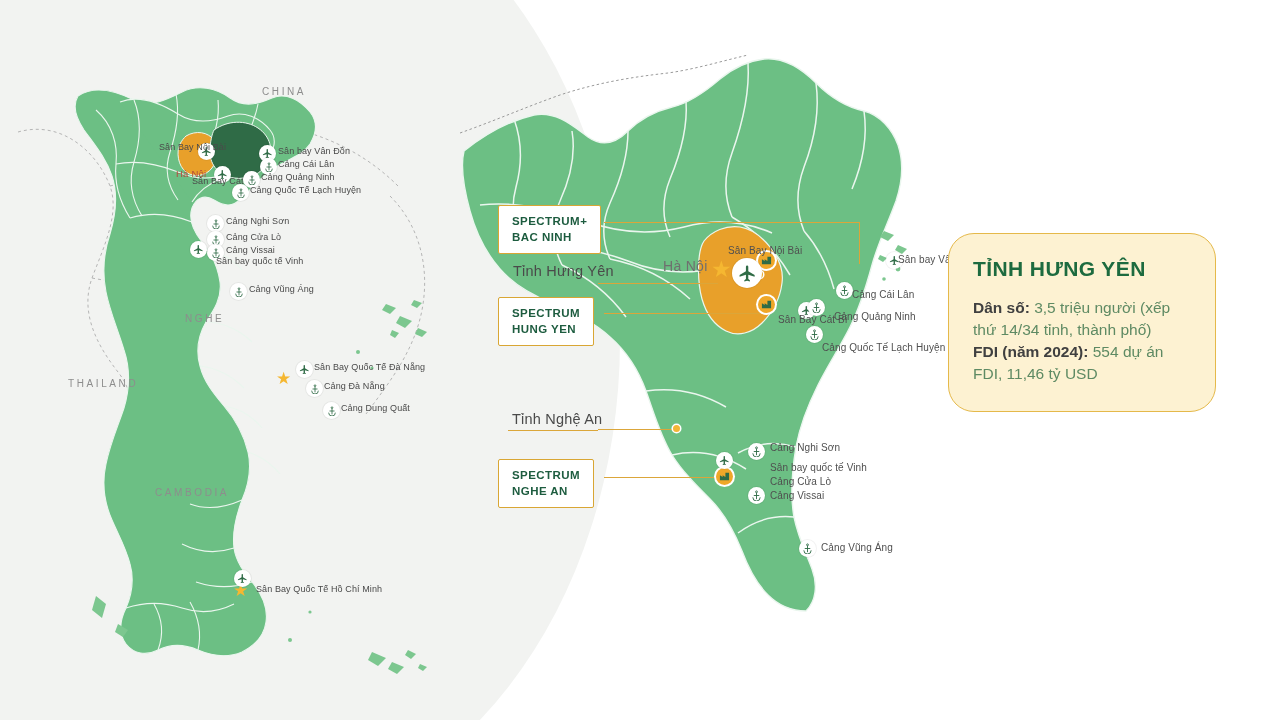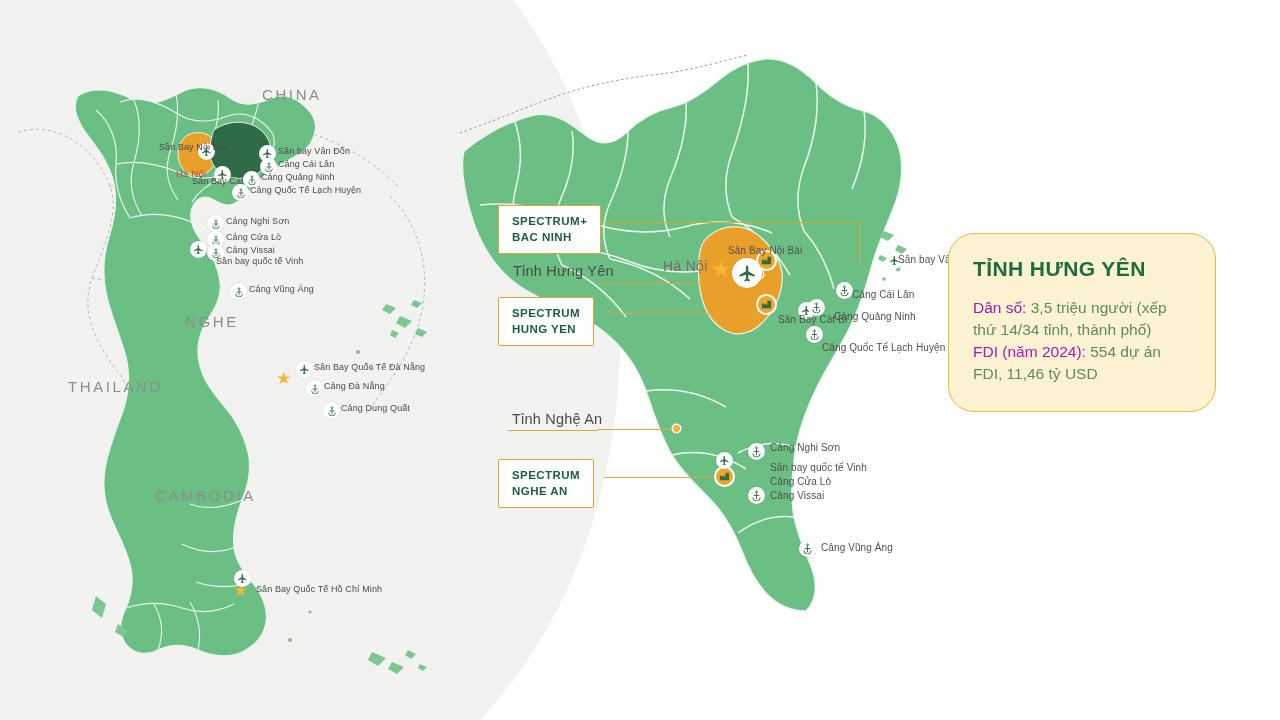--- a/index.html
+++ b/index.html
@@ -21,21 +21,21 @@
 
   
   .lbl{
     position:absolute;white-space:nowrap;
     font-size:9.5px;color:#4a4a4a;letter-spacing:.1px;line-height:1.15;
   }
   .lbl.sm{font-size:9px;}
   .lbl.rt{font-size:10px;color:#4f4f4f;}
   .country{
     position:absolute;white-space:nowrap;color:#8d8d8d;
-    font-size:15px;letter-spacing:2.6px;
+    font-size:10px;letter-spacing:2.6px;
   }
   .hanoi-lbl{
     position:absolute;white-space:nowrap;color:#b24a3c;
     font-size:9.5px;letter-spacing:.2px;
   }
   .place{
     position:absolute;white-space:nowrap;color:#6f6f6f;
     font-size:14px;letter-spacing:.3px;
   }
   .province{
@@ -72,21 +72,21 @@
     background:#fdf2d2;border:1.6px solid #e5b94a;border-radius:26px;
     padding:22px 24px 26px 24px;box-sizing:border-box;
   }
   .card h1{
     margin:0 0 16px 0;font-size:21px;line-height:1.2;color:#1d6b3f;
     letter-spacing:.4px;font-weight:bold;
   }
   .card p{
     margin:0;font-size:15.5px;line-height:1.42;color:#5e8a63;
   }
-  .card p b{color:#a21caf;font-weight:normal;}
+  .card p b{color:#404040;font-weight:bold;}
 </style>
 </head>
 <body>
 
 <div class="stage">
 
   <div class="globe"></div>
 
   <svg class="mapsvg" width="470" height="720" viewBox="0 0 470 720">
     <g fill="none" stroke="#b5b5b5" stroke-width="1" stroke-dasharray="3,3">

